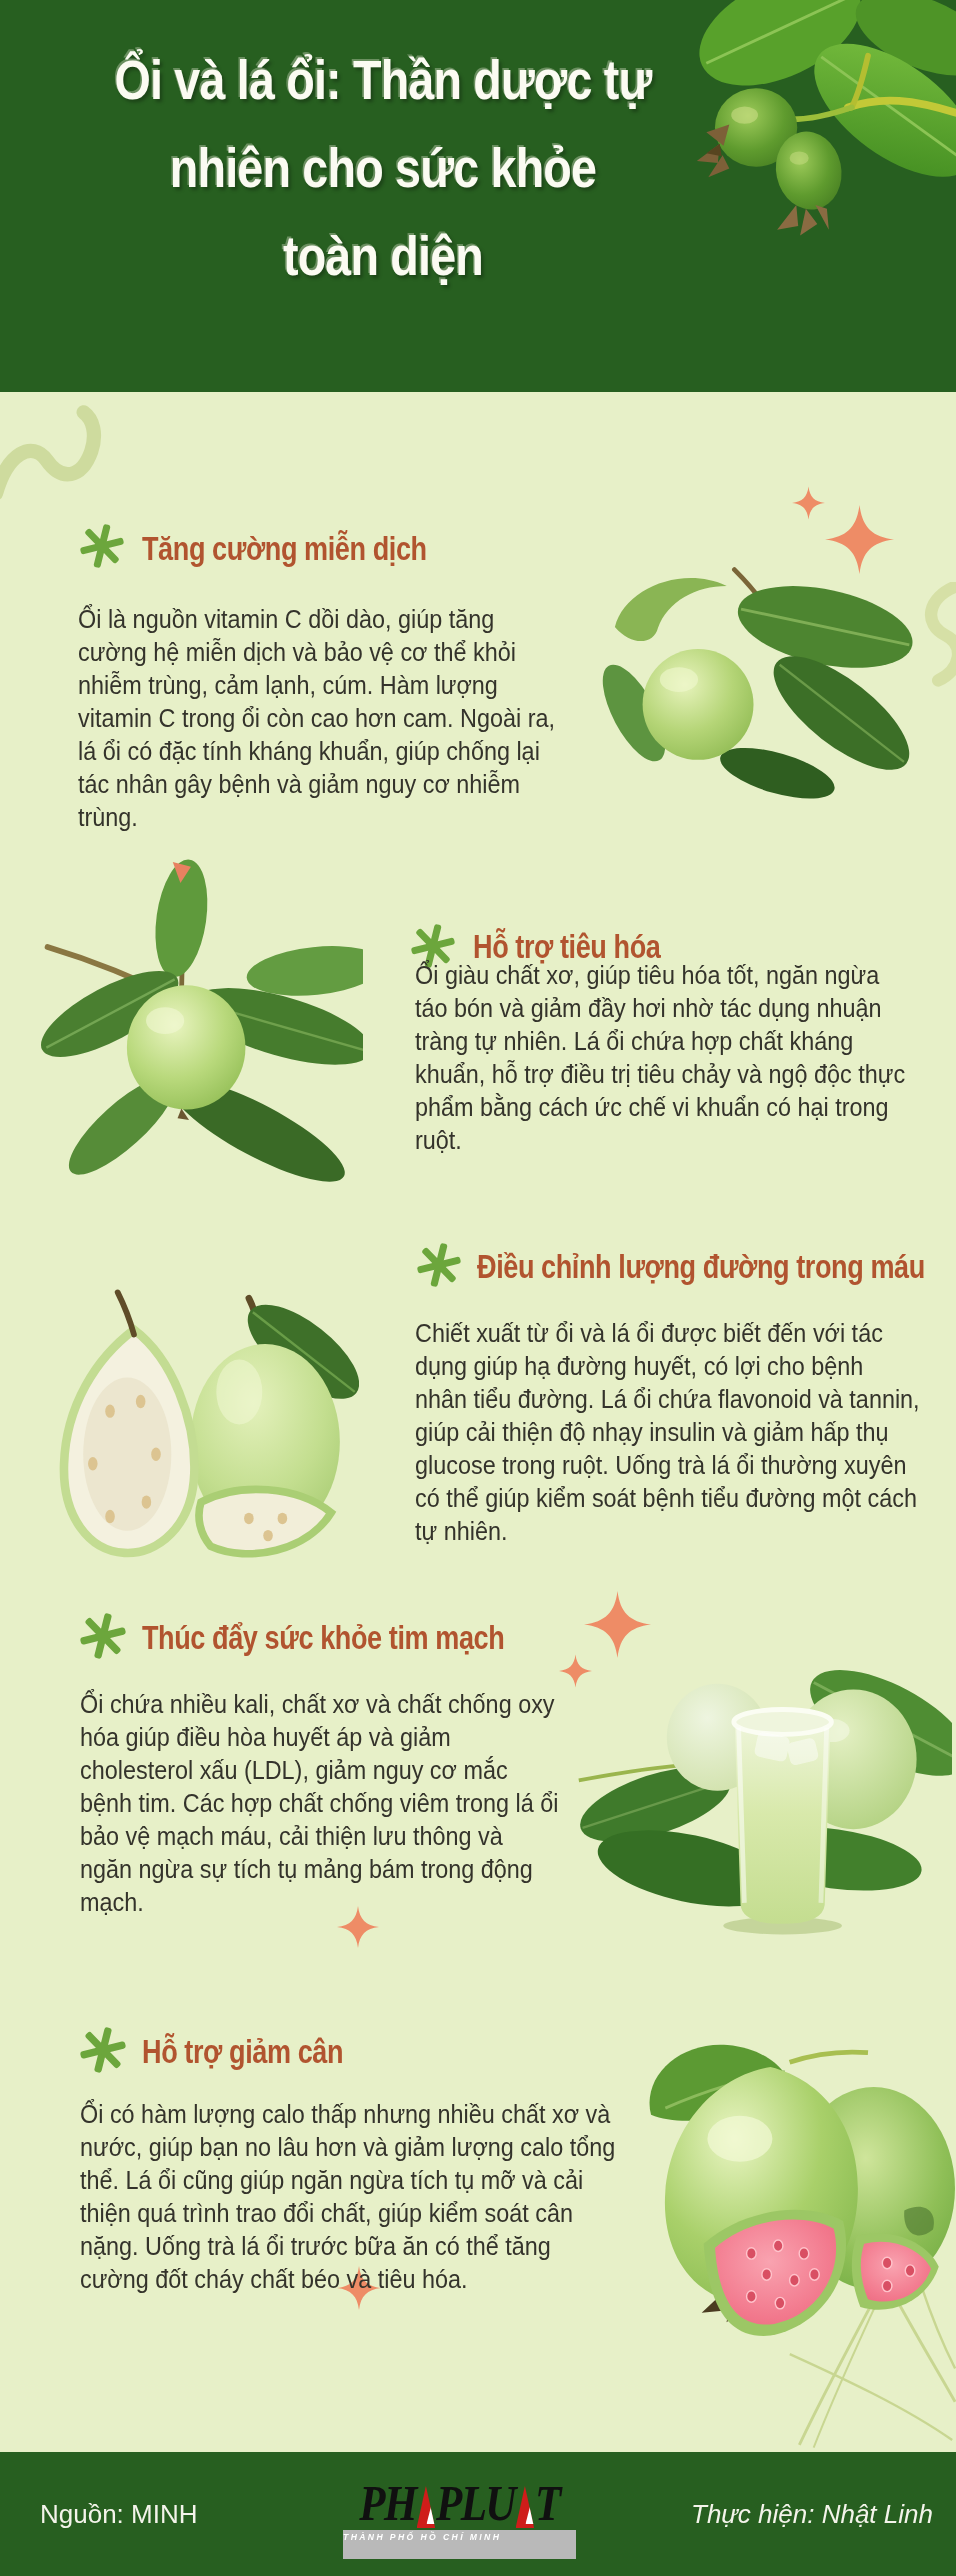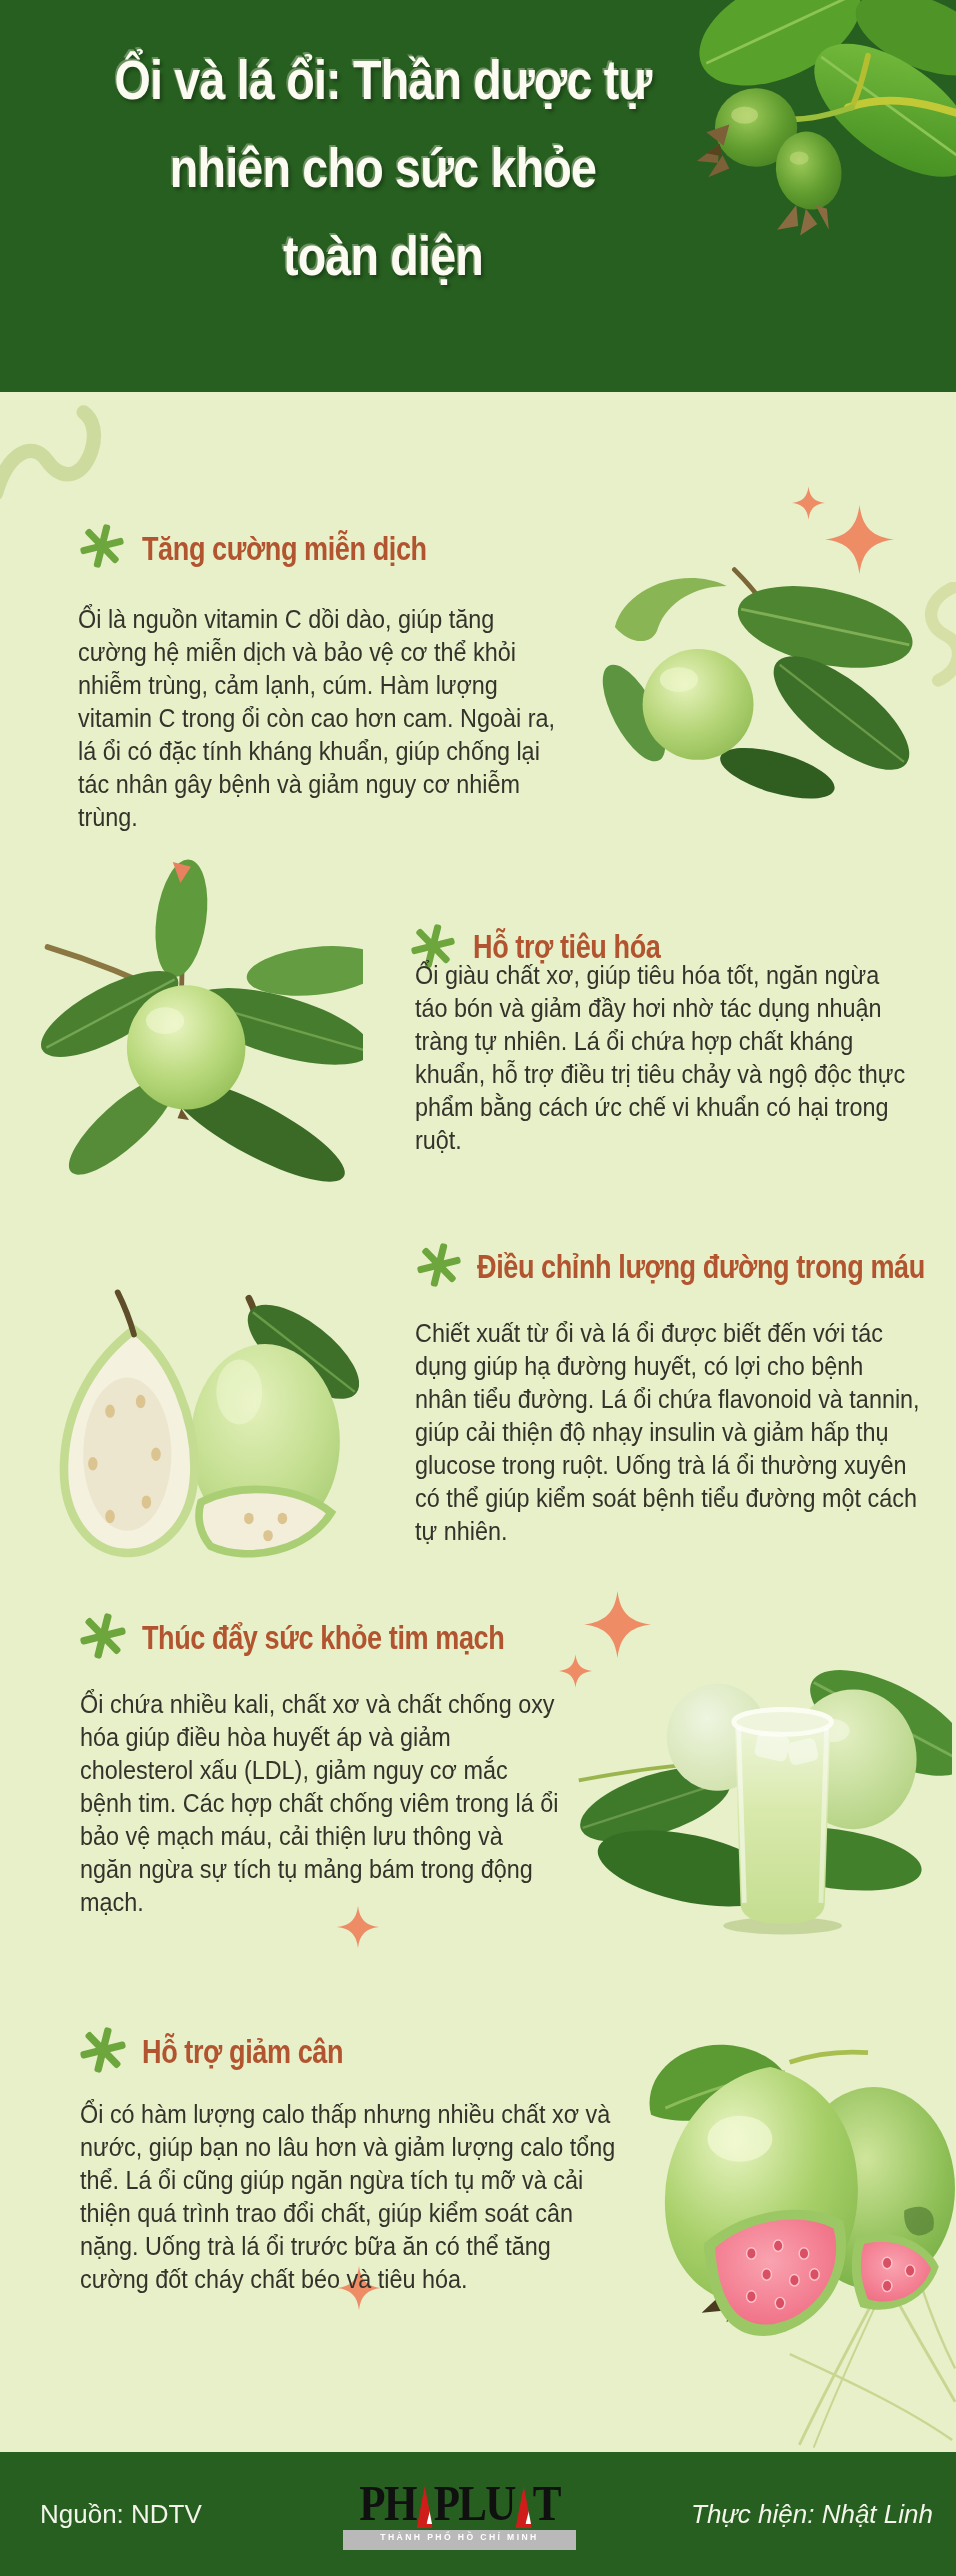--- a/index.html
+++ b/index.html
@@ -29,30 +29,30 @@
   #para-4{left:80px;top:1688px;width:532px;}
   #para-5{left:80px;top:2098px;width:595px;}
   .img-box{position:absolute;z-index:2;}
   .img-box svg{width:100%;height:100%;display:block;}
   .decor{position:absolute;z-index:1;}
   .decor svg{width:100%;height:100%;display:block;}
   
   .footer-label{position:absolute;color:#f3f4ea;font-size:26px;z-index:4;}
   #source-label{left:40px;top:2499px;}
   #credit-label{left:691px;top:2499px;font-style:italic;}
-  #logo{position:absolute;left:343px;top:2478px;width:233px;text-align:center;z-index:4;}
+  #logo{position:absolute;left:343px;top:2478px;width:233px;text-align:left;z-index:4;font-style:italic;}
   #logo-main{display:flex;align-items:flex-end;justify-content:center;
       font-family:"Liberation Serif",serif;font-weight:700;font-size:50px;
       line-height:50px;color:#101010;letter-spacing:-1.9px;
       transform:scaleX(.86);transform-origin:50% 100%;}
   .logo-a{position:relative;display:inline-block;width:34px;height:42px;
       background:#cf1d1a;clip-path:polygon(50% 0,100% 100%,0 100%);margin:0 1px;}
   .logo-a::after{content:"";position:absolute;left:11.5px;top:19px;width:11.5px;height:19px;
       background:#ffffff;clip-path:polygon(50% 0,100% 100%,0 100%);}
-  #logo-bar{margin-top:1.9px;background:#b9b9b9;height:20px;line-height:15.3px;
+  #logo-bar{margin-top:1.9px;background:#b9b9b9;height:29px;line-height:15.3px;
       color:#ffffff;font-size:8.6px;letter-spacing:2.4px;font-weight:700;}
 </style>
 </head>
 <body>
 
 <div id="page">
 
   <div id="header-band" class="band"></div>
 
   <div id="page-title">
@@ -402,21 +402,21 @@
       <path d="M248 230 C278 222 308 236 318 256 C308 284 278 296 252 288 C244 268 242 248 248 230 Z" fill="url(#pink)"></path>
       <g fill="#d94f63" stroke="#ffc3cb" stroke-width="1.5">
         <ellipse cx="272" cy="250" rx="5" ry="6"></ellipse>
           <ellipse cx="296" cy="258" rx="5" ry="6"></ellipse>
           <ellipse cx="272" cy="274" rx="5" ry="6"></ellipse>
       </g>
     </svg>
   </div>
 
   <div id="footer-band" class="band"></div>
-  <div id="source-label" class="footer-label">Nguồn: NDTV</div>
+  <div id="source-label" class="footer-label">Nguồn: MINH</div>
   <div id="credit-label" class="footer-label">Thực hiện: Nhật Linh</div>
 
   <div id="logo">
     <div id="logo-main">
       <span>PH</span>
         <span class="logo-a"></span>
         <span>PLU</span>
         <span class="logo-a"></span>
         <span>T</span>
     </div>

